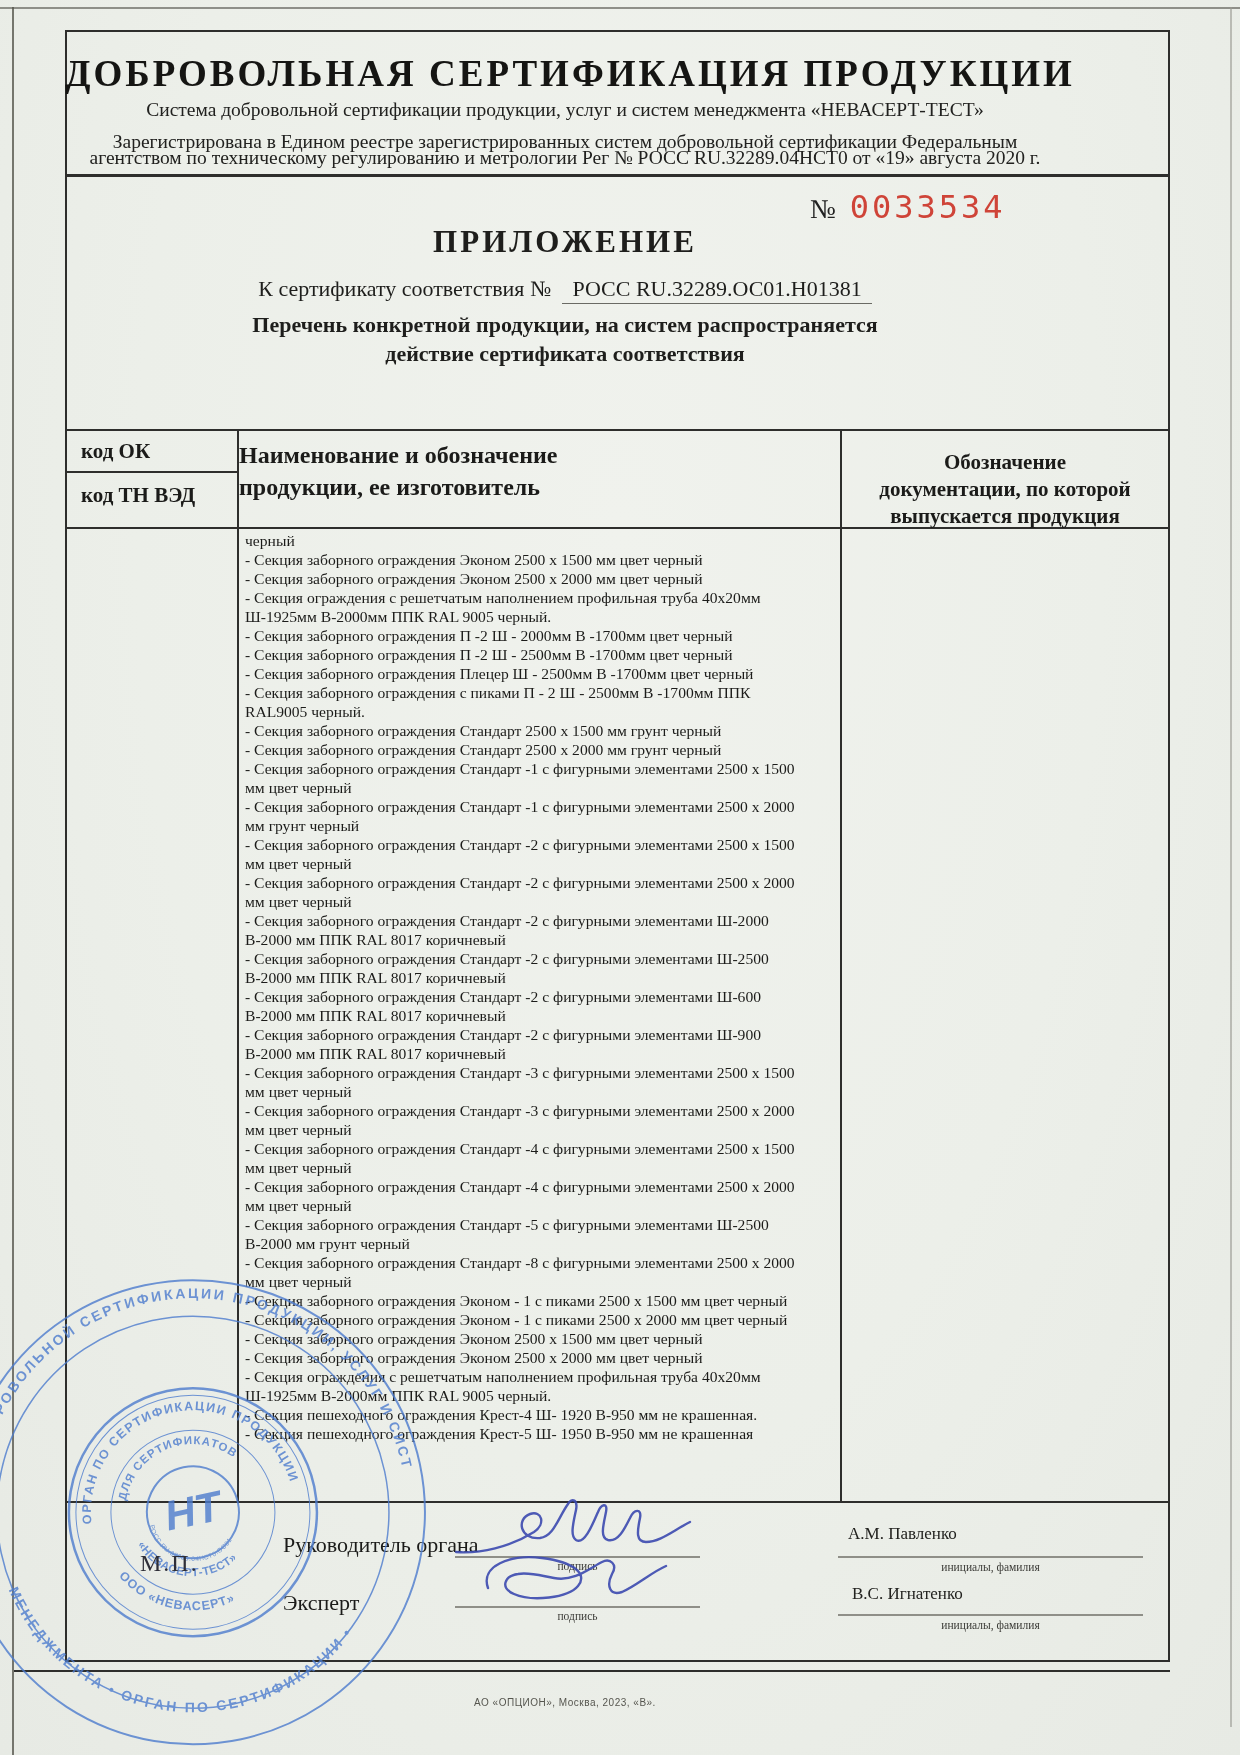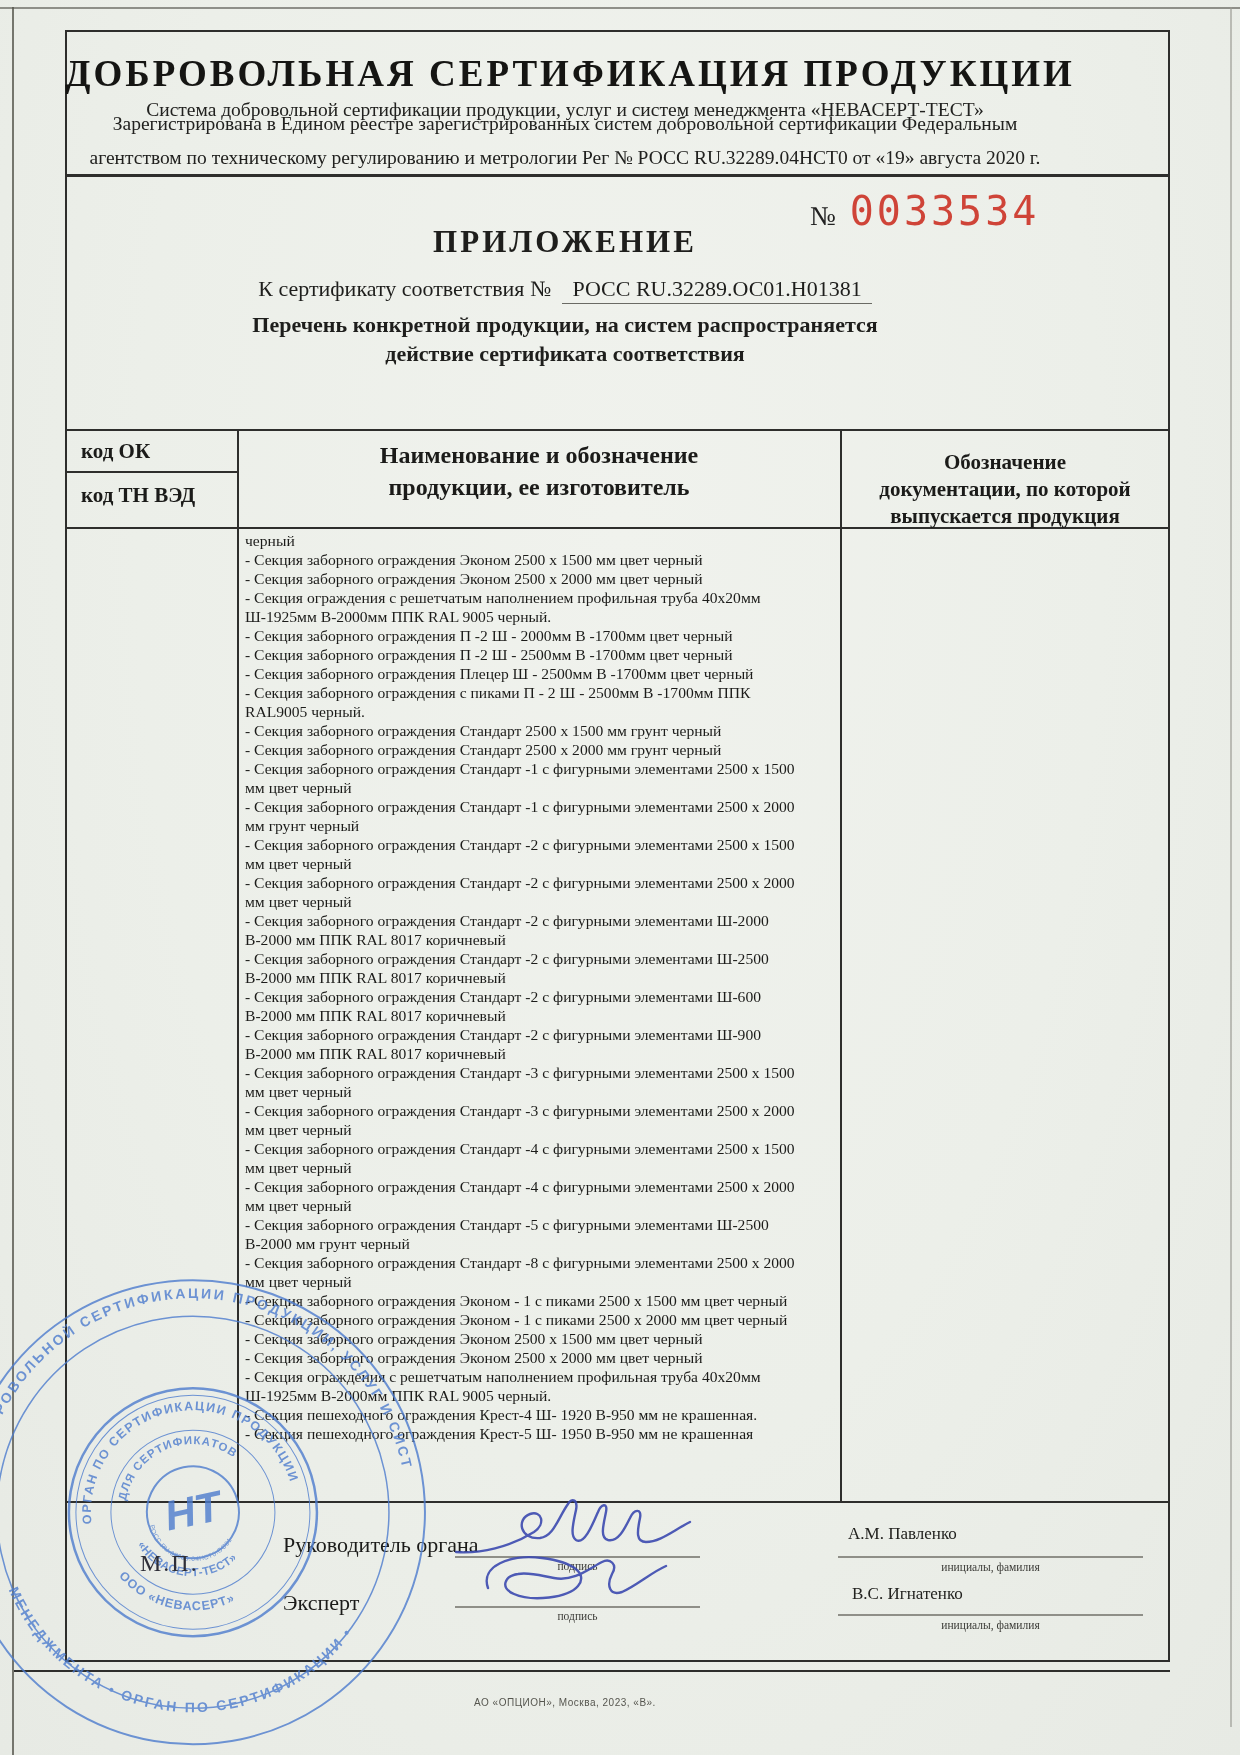--- a/index.html
+++ b/index.html
@@ -14,37 +14,37 @@
   .edge-left { left:12px; top:7px; width:2px; height:1748px; background:#57574f; opacity:.8; }
   .edge-right { left:1230px; top:7px; width:2px; height:1720px; background:#9a9a92; opacity:.6; }
   
   .frame { left:65px; top:30px; width:1105px; height:1632px; border:2.5px solid #2e2e2c; box-sizing:border-box; }
   .center-col { left:65px; width:1000px; text-align:center; }
   .lh-title { top:52px; font-size:37px; font-weight:bold; letter-spacing:3px; color:#151513; white-space:nowrap; }
   .lh-sub { font-size:19.5px; color:#21211f; white-space:nowrap; }
   .hdr-rule { left:65px; top:174px; width:1105px; height:3px; background:#2e2e2c; }
   .doc-number { left:810px; top:188px; white-space:nowrap; }
   .num-prefix { font-size:27px; color:#222; }
-  .num-value { font-family:"DejaVu Sans Mono", monospace; font-size:40px; letter-spacing:3px; margin-left:10px; }
+  .num-value { font-family:"DejaVu Sans Mono", monospace; font-size:32px; letter-spacing:3px; margin-left:10px; }
   .appendix { top:224px; font-size:31px; font-weight:bold; letter-spacing:3px; }
   .cert-line { top:276px; font-size:22px; }
   .cert-value { display:inline-block; border-bottom:1.5px solid #6a6a64; padding:0 10px 1px 10px; margin-left:6px; }
   .scope1 { top:312px; font-size:22px; font-weight:bold; }
   .scope2 { top:341px; font-size:22px; font-weight:bold; }
   
   .ptable { left:65px; top:429px; width:1105px; height:1074px; border:2px solid #2e2e2c; box-sizing:border-box; }
   .tline { position:absolute; background:#2e2e2c; }
   .v1 { left:170px; top:0; bottom:0; width:2px; }
   .v2 { left:773px; top:0; bottom:0; width:2px; }
   .h-split { left:0; top:40px; width:170px; height:2px; }
   .h-hdr-bottom { left:0; top:96px; right:0; height:2px; }
   .cell-hdr { position:absolute; font-weight:bold; color:#1b1b19; }
   .c1a { left:14px; top:8px; font-size:21px; }
   .c1b { left:14px; top:52px; font-size:21px; }
-  .c2h { left:172px; top:8px; width:600px; text-align:center; font-size:24px; line-height:32px; }
+  .c2h { left:172px; top:8px; width:600px; font-size:24px; line-height:32px; }
   .c3h { left:775px; top:18px; width:326px; text-align:center; font-size:21px; line-height:27px; }
   .plist { position:absolute; left:178px; top:100px; width:557px; font-size:15.6px; line-height:19px; color:#1c1c1a; }
   .pitem { }
   
   .sig-role { font-size:22px; font-weight:normal; color:#1b1b19; white-space:nowrap; }
   .sig-rule { height:1.5px; background:#8f8f88; }
   .sig-cap { font-size:11.5px; color:#3c3c38; text-align:center; }
   .sig-name { font-size:17px; color:#22221f; white-space:nowrap; }
   .mp-mark { left:140px; top:1550px; font-size:24px; letter-spacing:2px; color:#2f2f38; z-index:5; }
   .bottom-rule2 { left:14px; top:1670px; width:1156px; height:2px; background:#2e2e2c; }
@@ -58,21 +58,21 @@
 <div class="page">
 
   <div class="abs edge-top"></div>
   <div class="abs edge-left"></div>
   <div class="abs edge-right"></div>
 
   <div class="abs frame"></div>
 
   <div class="abs center-col lh-title">ДОБРОВОЛЬНАЯ СЕРТИФИКАЦИЯ ПРОДУКЦИИ</div>
   <div class="abs center-col lh-sub" style="top:99px">Система добровольной сертификации продукции, услуг и систем менеджмента «НЕВАСЕРТ-ТЕСТ»</div>
-  <div class="abs center-col lh-sub" style="top:113px">Зарегистрирована в Едином реестре зарегистрированных систем добровольной сертификации Федеральным</div>
+  <div class="abs center-col lh-sub" style="top:131px">Зарегистрирована в Едином реестре зарегистрированных систем добровольной сертификации Федеральным</div>
   <div class="abs center-col lh-sub" style="top:147px">агентством по техническому регулированию и метрологии Рег № РОСС RU.32289.04НСТ0  от «19» августа 2020 г.</div>
   <div class="abs hdr-rule"></div>
 
   <div class="abs doc-number">
     <span class="num-prefix">№</span>
     <span class="num-value" style="color: rgb(207, 68, 56);">0033534</span>
   </div>
 
   <div class="abs center-col appendix">ПРИЛОЖЕНИЕ</div>
 

